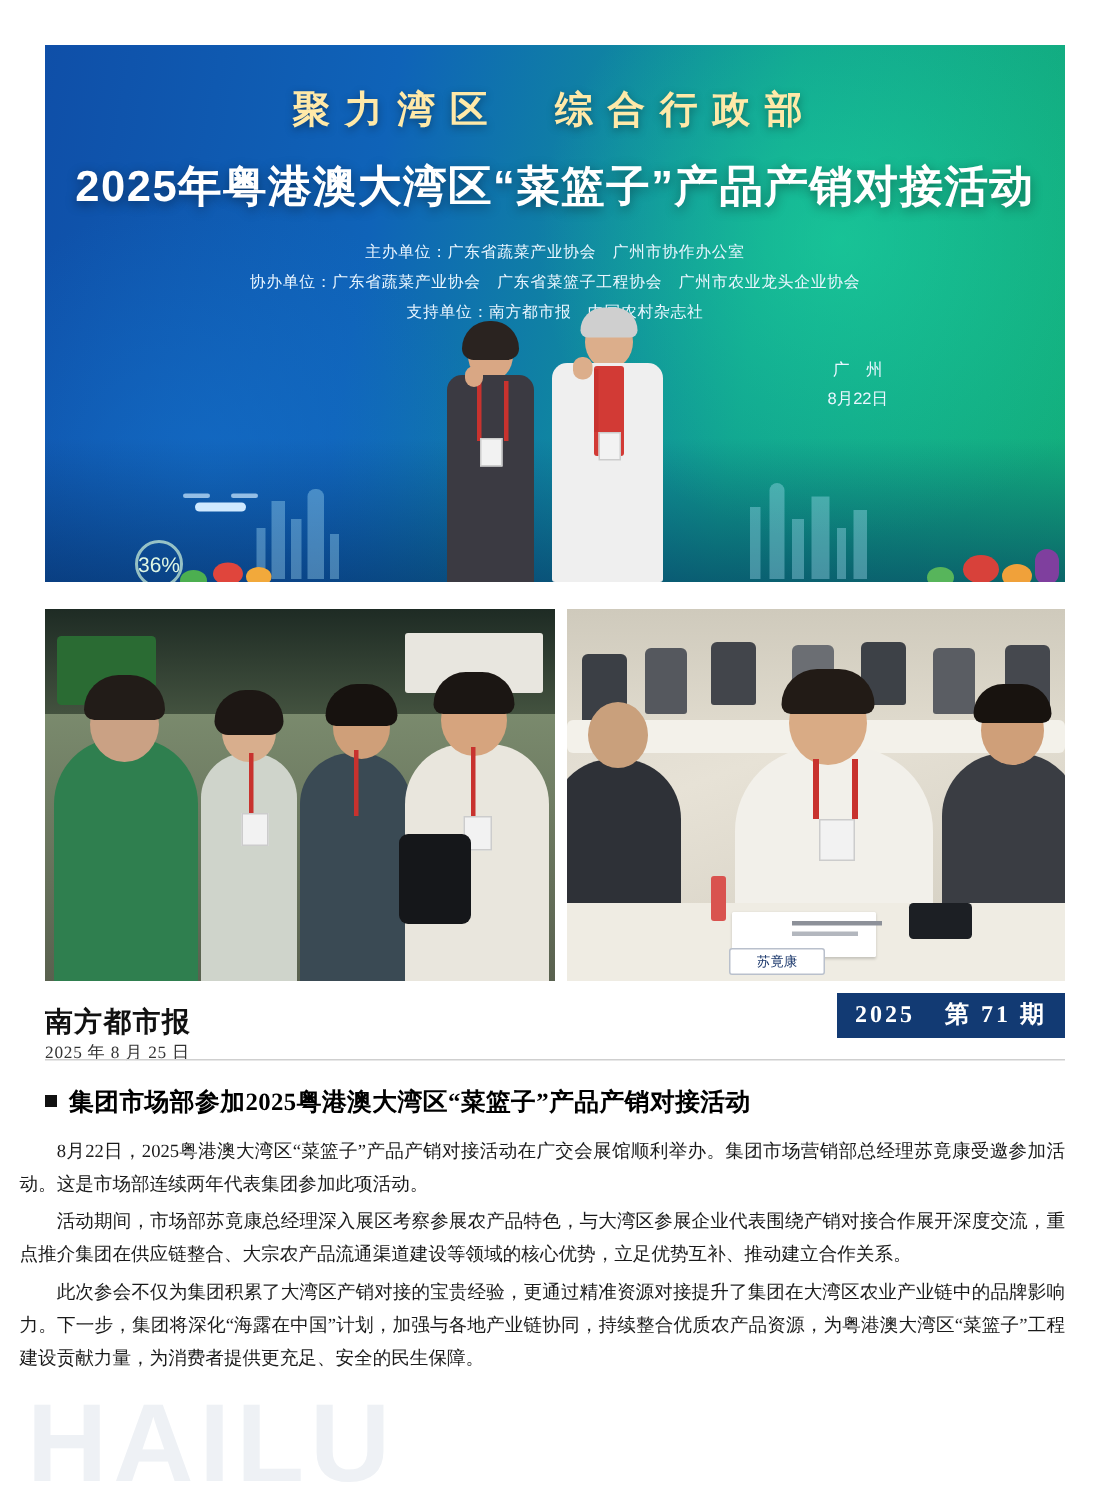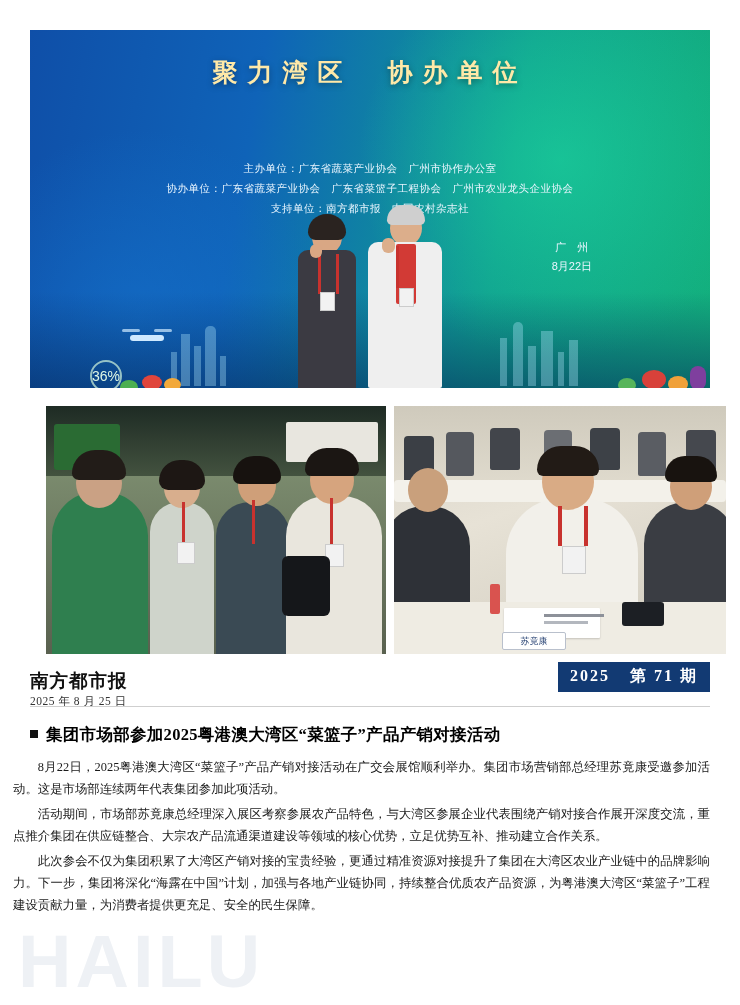--- a/index.html
+++ b/index.html
@@ -154,21 +154,21 @@
     bottom: 0;
   }
   .p-head { position:absolute; border-radius:50%; }
   .p-body { position:absolute; border-radius: 10px 10px 2px 2px; }
   .lanyard { position:absolute; width:3px; background:#c8322e; }
   .badge { position:absolute; width:13px; height:17px; background:#f2f2f2; border:1px solid #ccc; }
 
   
   .photo-row {
     position: absolute;
-    left: 46px;
+    left: 30px;
     top: 406px;
     width: 680px;
     height: 248px;
   }
   .photo {
     position: absolute;
     top: 0;
     height: 248px;
     overflow: hidden;
   }
@@ -264,21 +264,22 @@
 <body>
 
 <div class="page">
 
   <div class="watermark">HAILU</div>
 
   <div class="hero">
     <div class="hero-glow"></div>
     <div class="hero-glow2"></div>
 
-    <div class="hero-slogan">聚力湾区　协办单位</div>
+    <div class="hero-slogan">聚力湾区　综合行政部</div>
+    <div class="hero-title">2025年粤港澳大湾区“菜篮子”产品产销对接活动</div>
 
     <div class="hero-orgs">
       <div>主办单位：广东省蔬菜产业协会　广州市协作办公室</div>
       <div>协办单位：广东省蔬菜产业协会　广东省菜篮子工程协会　广州市农业龙头企业协会</div>
       <div>支持单位：南方都市报　中国农村杂志社</div>
     </div>
 
     <div class="hero-place">
       <div>广　州</div>
       <div>8月22日</div>

